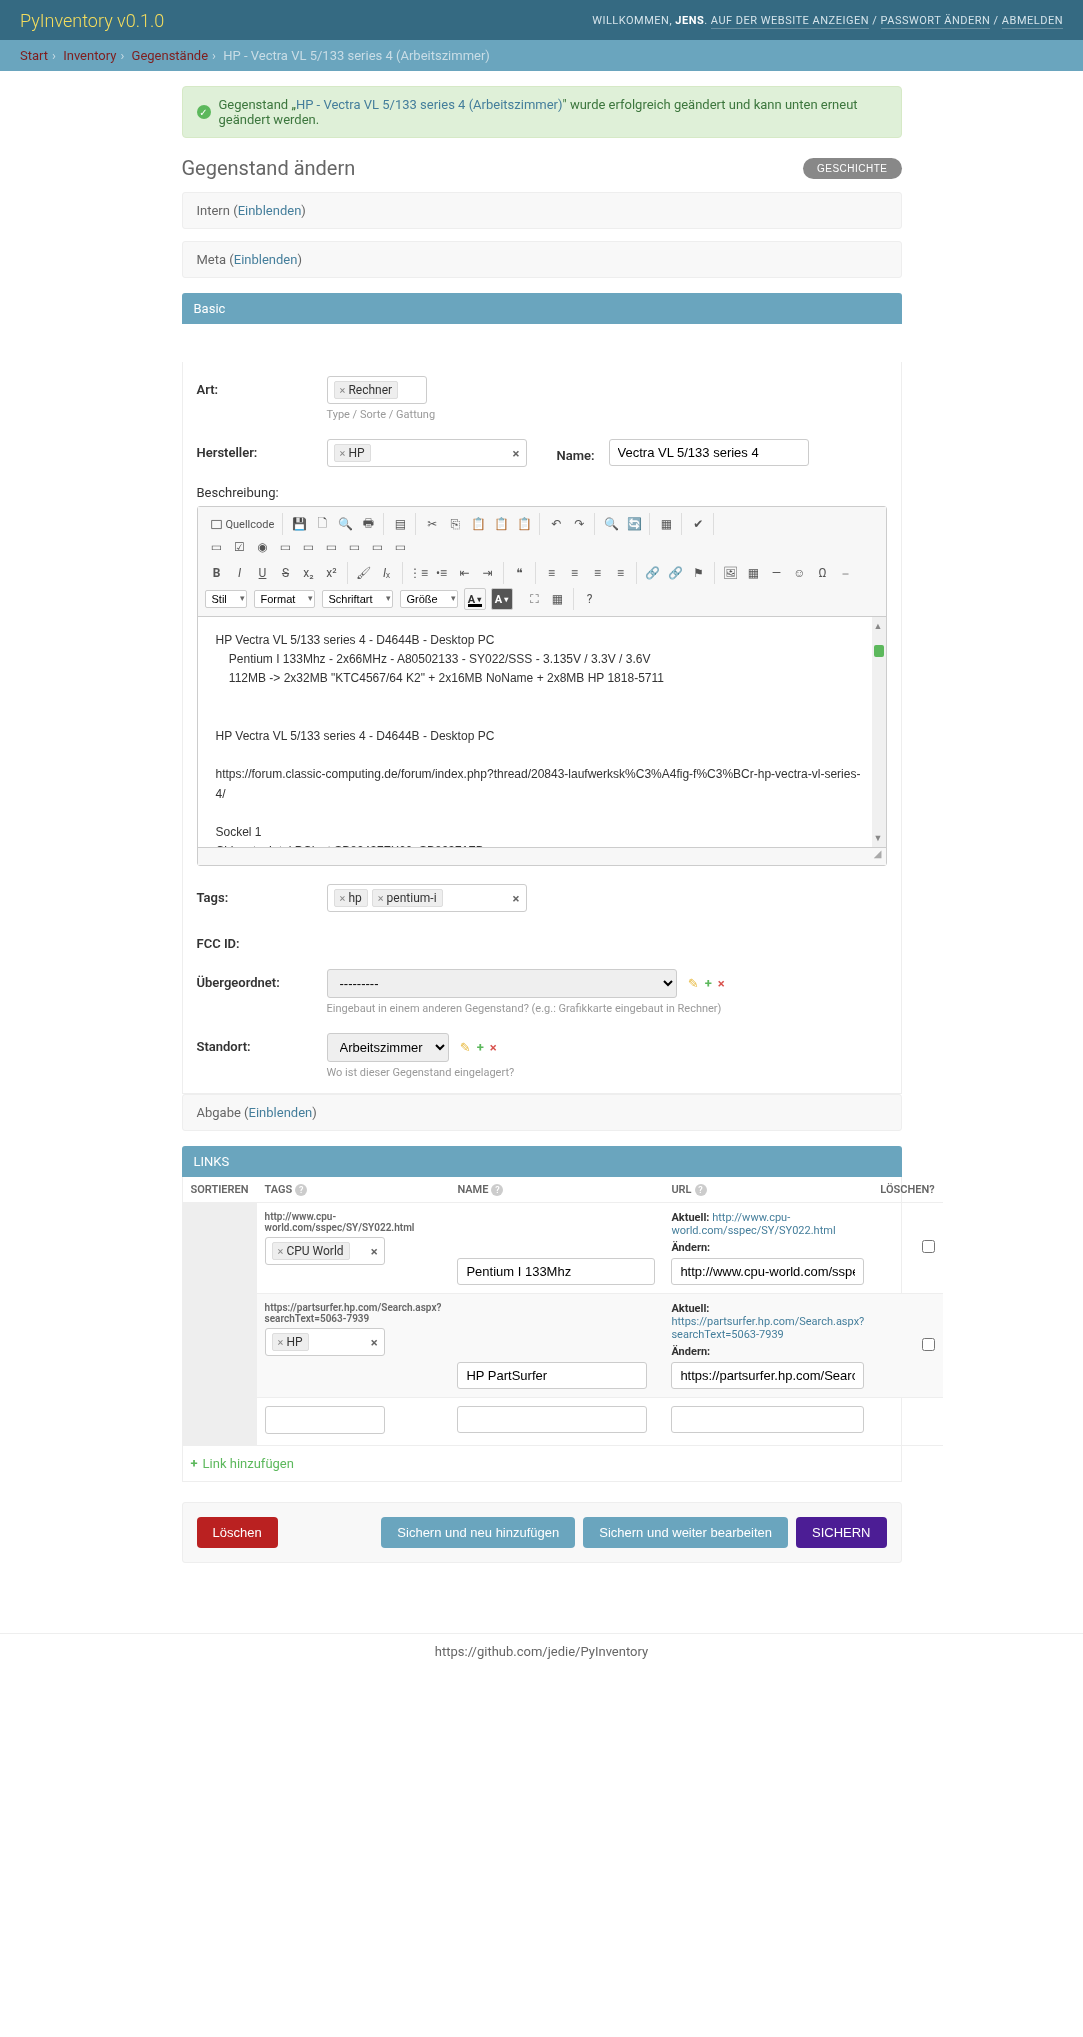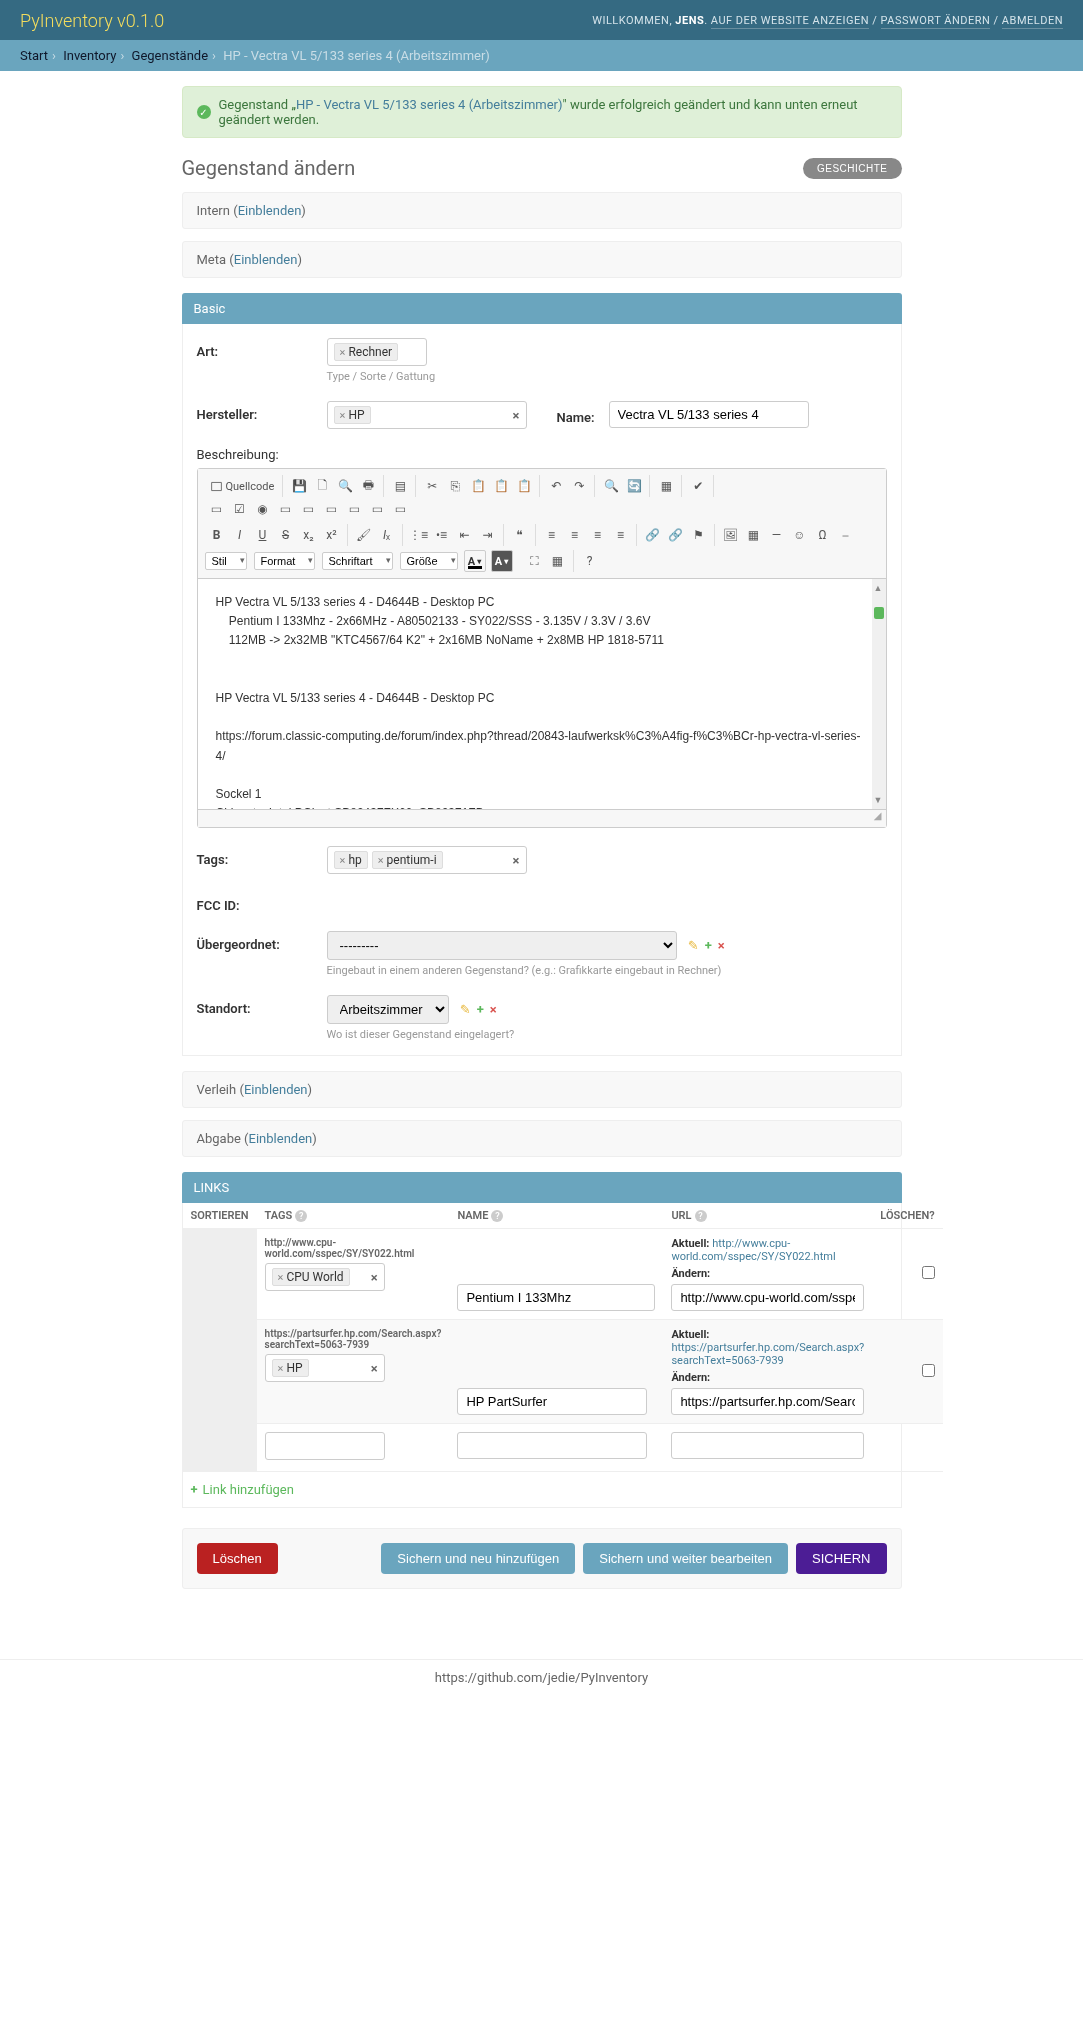--- a/index.html
+++ b/index.html
@@ -6,38 +6,38 @@
 body { font-family: -apple-system, BlinkMacSystemFont, "Segoe UI", Roboto, sans-serif; font-size: 13px; color: #333; background: #fff; }
 a { color: #447e9b; text-decoration: none; }
 
 .topbar { background: #356a82; color: #fff; height: 40px; display: flex; align-items: center; padding: 0 20px; }
 .brand { color: #f5dd5d; font-size: 18px; font-weight: 300; }
 .topbar-right { margin-left: auto; font-size: 11px; letter-spacing: 0.5px; color: #d4e3ea; }
 .topbar-right a { color: #d4e3ea; border-bottom: 1px solid #6a8fa0; padding-bottom: 1px; }
 .topbar-right strong { color: #fff; }
 
 .breadcrumb-bar { background: #6aa5be; color: #fff; padding: 8px 20px; font-size: 13px; }
-.breadcrumb-bar a { color: #0f172a; }
+.breadcrumb-bar a { color: #7f1d1d; }
 .breadcrumb-bar .sep { margin: 0 4px; color: #c9dde6; }
 .breadcrumb-bar .current { color: #c9dde6; }
 
 .container { max-width: 760px; margin: 0 auto; padding: 0 20px 40px; }
 
 .alert-success { background: #dff0d8; border: 1px solid #d6e9c6; border-radius: 4px; padding: 10px 14px; margin: 15px 0; color: #3c763d; font-size: 13px; display: flex; align-items: center; gap: 8px; }
 .alert-success .check { width: 14px; height: 14px; border-radius: 50%; background: #5cb85c; color: #fff; display: inline-flex; align-items: center; justify-content: center; font-size: 10px; flex-shrink: 0; }
 
 .page-header { display: flex; align-items: center; margin: 18px 0 12px; }
 .page-header h1 { font-size: 20px; font-weight: 400; color: #666; }
 .btn-history { margin-left: auto; background: #888; color: #fff; border: none; border-radius: 14px; padding: 5px 14px; font-size: 10px; letter-spacing: 0.5px; cursor: pointer; }
 
 .collapse-bar { background: #f8f8f8; border: 1px solid #eee; border-radius: 3px; padding: 10px 14px; margin-bottom: 12px; font-size: 13px; color: #666; }
 .collapse-bar a { color: #447e9b; }
 
 .section-header { background: #6aa5be; color: #fff; padding: 8px 12px; font-size: 13px; border-radius: 3px 3px 0 0; margin-top: 15px; }
-.section-body { border: 1px solid #eee; border-top: none; padding: 14px; }
+.section-body { border: 1px solid #eee; border-top: none; padding: 14px; margin-top: 38px; }
 
 .form-row { display: flex; align-items: flex-start; margin-bottom: 18px; gap: 20px; }
 .form-row:last-child { margin-bottom: 0; }
 .form-label { width: 110px; font-size: 13px; color: #333; font-weight: 600; padding-top: 6px; flex-shrink: 0; }
 .form-field { flex: 1; }
 .form-field-inline { display: flex; gap: 30px; align-items: flex-start; }
 .help-text { font-size: 11px; color: #999; margin-top: 4px; }
 
 .token-input { border: 1px solid #ccc; border-radius: 3px; padding: 4px 6px; display: inline-flex; align-items: center; gap: 4px; min-width: 100px; background: #fff; min-height: 28px; }
 .token-input.w200 { width: 200px; justify-content: space-between; }
@@ -358,23 +358,20 @@
           <span class="rel-icon rel-edit">✎</span>
           <span class="rel-icon rel-add">+</span>
           <span class="rel-icon rel-del">×</span>
         </span>
         <div class="help-text">Wo ist dieser Gegenstand eingelagert?</div>
       </div>
     </div>
 
   </div>
 
-  <div class="collapse-bar" style="margin-top:15px">
-    <span>Verleih</span> (<a href="#">Einblenden</a>)
-  </div>
   <div class="collapse-bar">
     <span>Abgabe</span> (<a href="#">Einblenden</a>)
   </div>
 
   <div class="section-header">LINKS</div>
   <div style="border:1px solid #eee;border-top:none">
     <table class="inline-table">
       <thead>
         <tr>
           <th style="width:55px">SORTIEREN</th>

